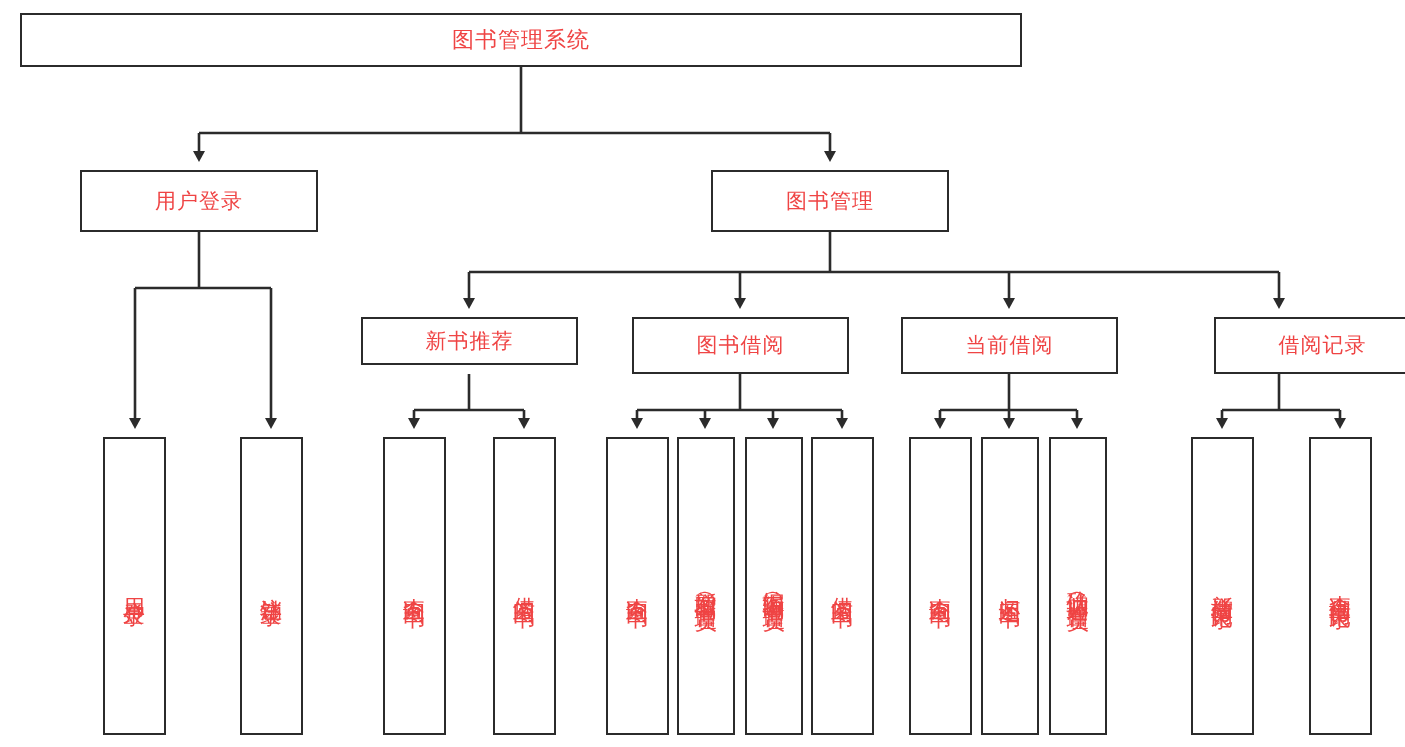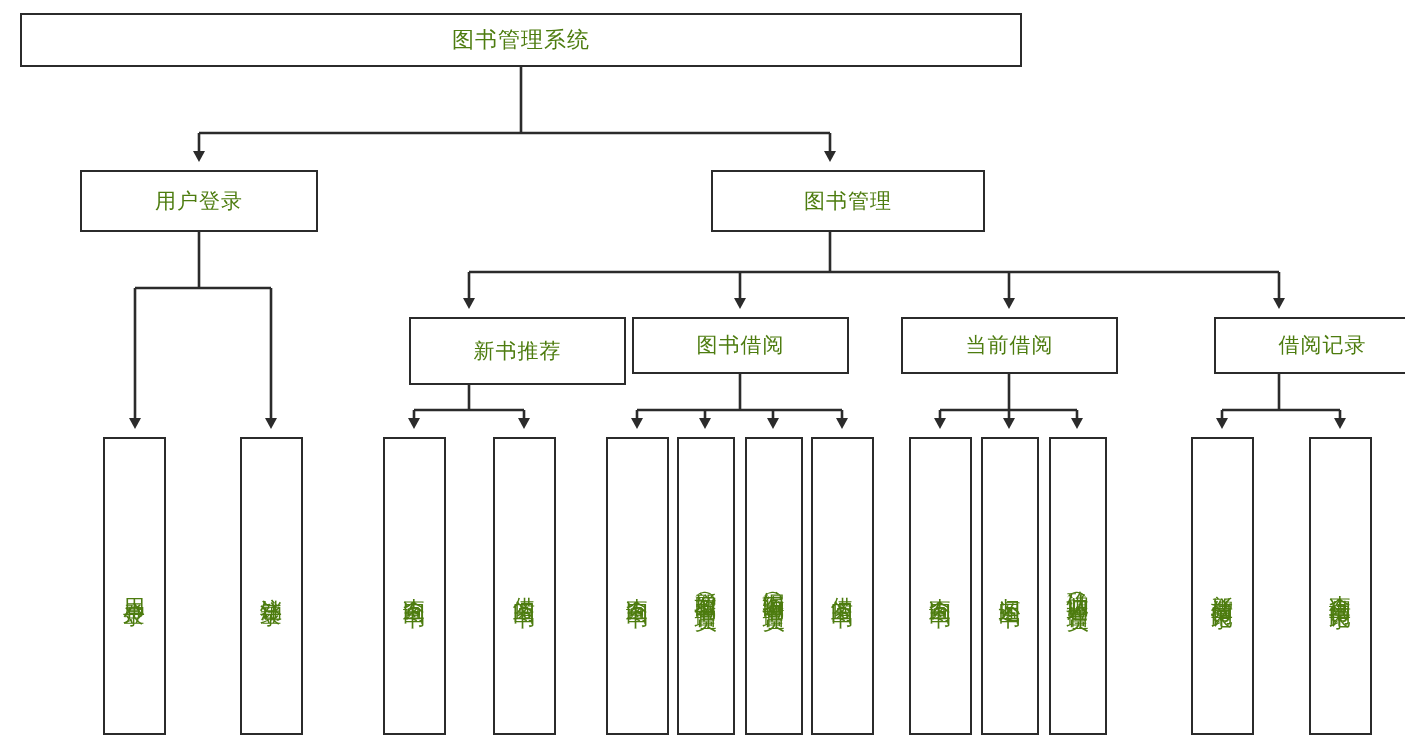--- a/index.html
+++ b/index.html
@@ -27,21 +27,21 @@
     pointer-events: none;
   }
   .node {
     position: absolute;
     box-sizing: border-box;
     border: 2.5px solid #2b2b2b;
     background: #ffffff;
     display: flex;
     align-items: center;
     justify-content: center;
-    color: #4d7c0f;
+    color: #ef4444;
     z-index: 2;
   }
   .node-label {
     display: block;
     text-align: center;
     line-height: 1.18;
     letter-spacing: 1px;
   }
   
   .node.h .node-label {
@@ -132,25 +132,25 @@
     </g>
   </svg>
 
   <div class="node h root" style="left:20px; top:13px; width:1002px; height:54px;">
     <span class="node-label">图书管理系统</span>
   </div>
 
   <div class="node h" style="left:80px; top:170px; width:238px; height:62px;">
     <span class="node-label">用户登录</span>
   </div>
-  <div class="node h" style="left:711px; top:170px; width:274px; height:62px;">
+  <div class="node h" style="left:711px; top:170px; width:238px; height:62px;">
     <span class="node-label">图书管理</span>
   </div>
 
-  <div class="node h" style="left:361px; top:317px; width:217px; height:68px;margin-left:48px;">
+  <div class="node h" style="left:361px; top:317px; width:217px; height:48px;">
     <span class="node-label">新书推荐</span>
   </div>
   <div class="node h" style="left:901px; top:317px; width:217px; height:57px;">
     <span class="node-label">当前借阅</span>
   </div>
   <div class="node h" style="left:632px; top:317px; width:217px; height:57px;">
     <span class="node-label">图书借阅</span>
   </div>
   <div class="node h" style="left:1171px; top:317px; width:217px; height:57px;margin-left:43px;">
     <span class="node-label">借阅记录</span>

